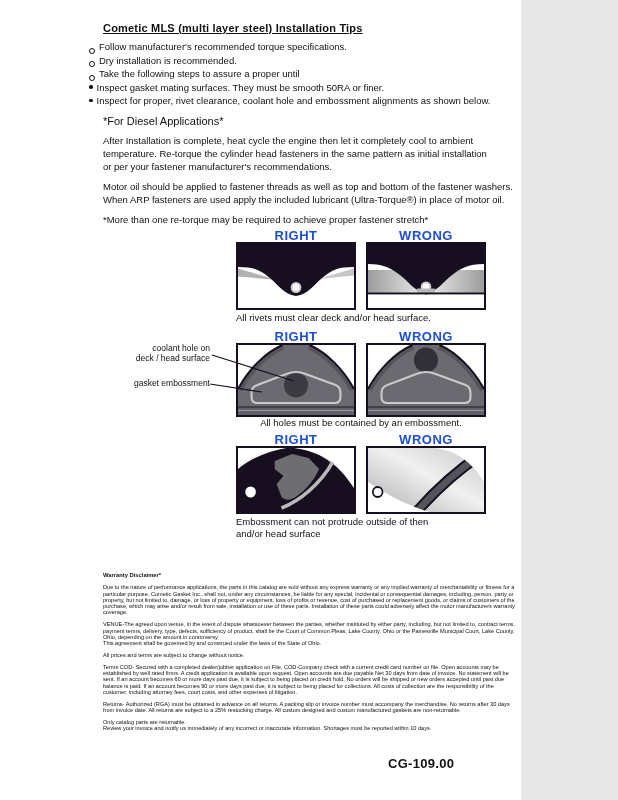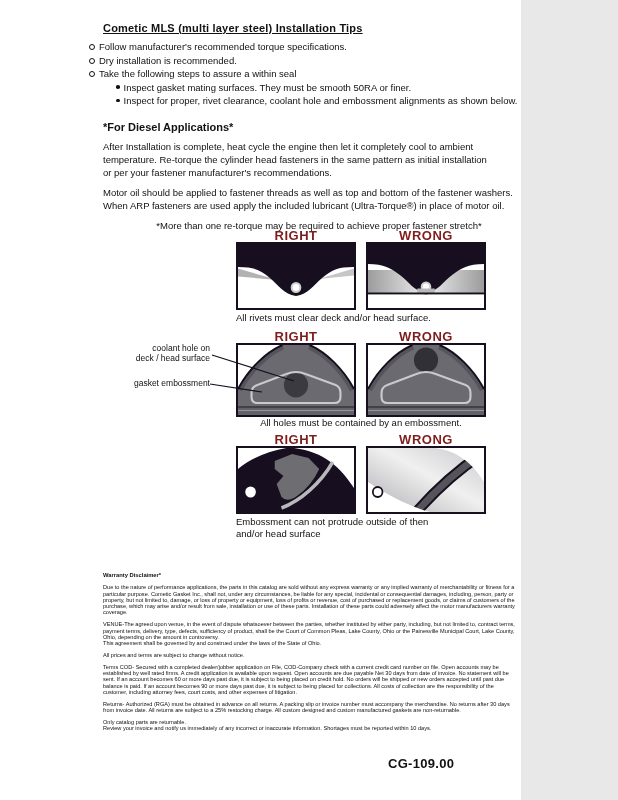--- a/index.html
+++ b/index.html
@@ -12,37 +12,37 @@
     overflow:hidden;
   }
   .abs{position:absolute;}
   .title{
     left:103px;top:22px;
     font-size:11px;font-weight:700;
     text-decoration:underline;
     letter-spacing:0.2px;
   }
   .bullets{left:89px;top:40px;width:440px;font-size:9.5px;line-height:13.5px;}
-  .b-row{display:flex;align-items:flex-start;}
+  .b-row{display:flex;align-items:flex-end;}
   .b-marker{
     width:4px;height:4px;border:1px solid #111;border-radius:50%;
     margin:4px 4px 0 0;flex:0 0 auto;
   }
-  .sub-row{display:flex;align-items:flex-start;margin-left:27px;}
+  .sub-row{display:flex;align-items:flex-start;}
   .s-marker{
     width:3.5px;height:3.5px;background:#111;border-radius:50%;
     margin:4.5px 4px 0 0;flex:0 0 auto;
   }
   .diesel{left:103px;top:115px;width:432px;font-size:9.5px;line-height:13px;}
-  .diesel h2{font-size:11px;font-weight:700;margin:6px 0 6px 0;}
+  .diesel h2{font-size:11px;font-weight:400;margin:0 0 6px 0;}
   .diesel p{margin:0 0 7px 0;white-space:pre-line;}
-  .diesel .note{margin-top:6px;text-align:center;}
+  .diesel .note{margin-top:6px;}
   .diag-label{
     width:120px;text-align:center;
-    font-size:13px;font-weight:700;letter-spacing:0.5px;color:#7f1d1d;
+    font-size:13px;font-weight:700;letter-spacing:0.5px;color:#1d4ed8;
   }
   .diag-box{
     width:116px;height:64px;border:2px solid #170f1f;background:#fff;
   }
   .diag-box2{height:70px;}
   .diag-box svg{display:block;width:100%;height:100%;}
   .caption{font-size:9.5px;font-weight:400;white-space:pre-line;line-height:11.5px;}
   .caption-center{width:250px;text-align:center;}
   .callout{
     width:120px;text-align:right;
@@ -64,21 +64,21 @@
     <div class="b-row">
       <span class="b-marker"></span>
       <span>Follow manufacturer's recommended torque specifications.</span>
     </div>
     <div class="b-row">
       <span class="b-marker"></span>
       <span>Dry installation is recommended.</span>
     </div>
     <div class="b-row">
       <span class="b-marker"></span>
-      <span>Take the following steps to assure a within seal</span>
+      <span>Take the following steps to assure a proper until</span>
     </div>
     <div class="sub-row">
       <span class="s-marker"></span>
       <span>Inspect gasket mating surfaces.  They must be smooth 50RA or finer.</span>
     </div>
     <div class="sub-row">
       <span class="s-marker"></span>
       <span>Inspect for proper, rivet clearance, coolant hole and embossment alignments as shown below.</span>
     </div>
   </div>

